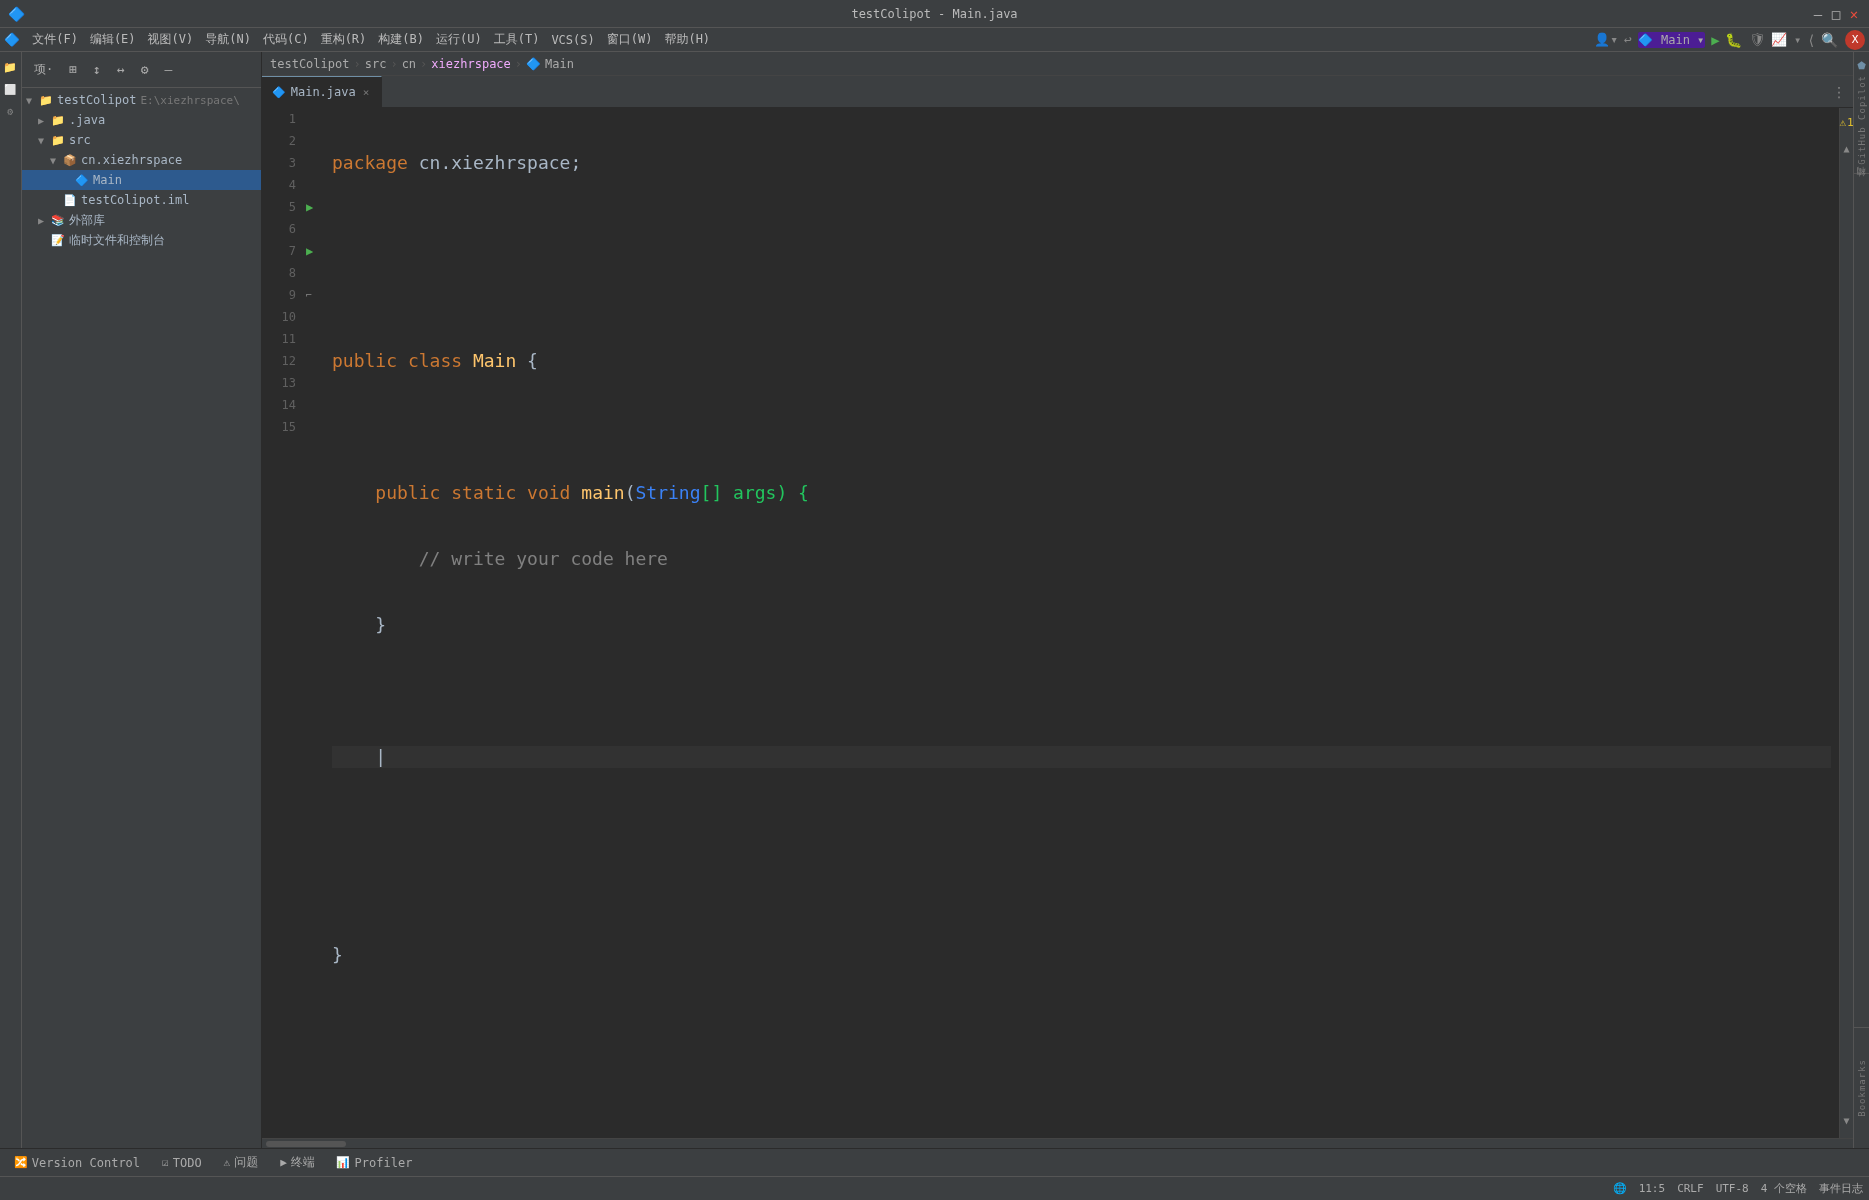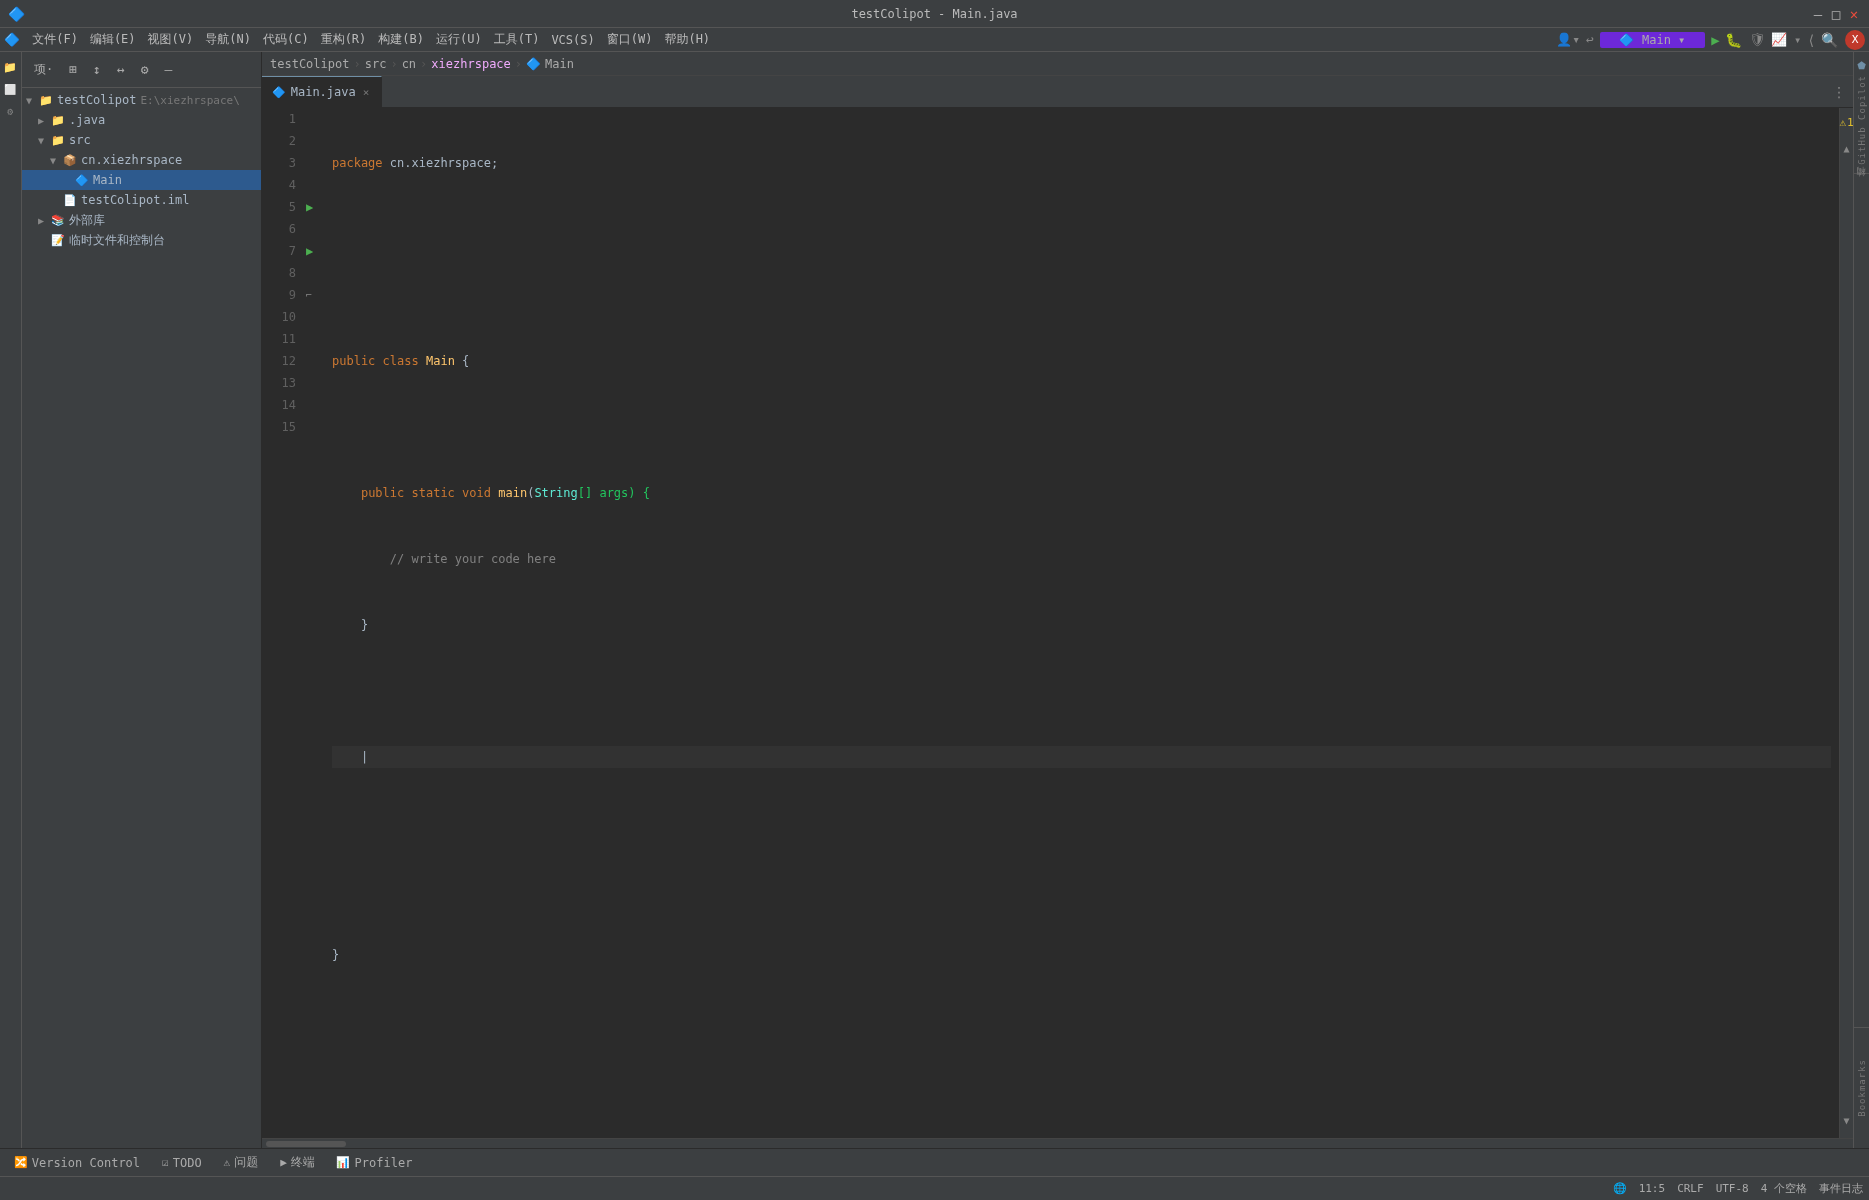--- a/index.html
+++ b/index.html
@@ -263,34 +263,34 @@
       font-size: 12px;
       cursor: pointer;
       left: 2px;
     }
     .code-content {
       flex: 1;
       padding: 0 8px;
       overflow: auto;
       color: #a9b7c6;
       white-space: pre;
-      font-size: 12px;
+      font-size: 18px;
       line-height: 22px;
     }
     .code-line {
       display: block;
       height: 22px;
       line-height: 22px;
     }
     .code-line.current-line {
       background: #323232;
     }
     
     .kw { color: #cc7832; }
-    .type { color: #5eead4; }
+    .type { color: #3b82f6; }
     .fn { color: #ffc66d; }
     .cmt { color: #808080; }
     .cls { color: #ffc66d; }
 
     
     .right-gutter {
       width: 14px;
       background: #3c3f41;
       border-left: 1px solid #444;
       display: flex;
@@ -422,21 +422,21 @@
   <span class="menu-item">构建(B)</span>
   <span class="menu-item">运行(U)</span>
   <span class="menu-item">工具(T)</span>
   <span class="menu-item">VCS(S)</span>
   <span class="menu-item">窗口(W)</span>
   <span class="menu-item">帮助(H)</span>
 
   <div style="margin-left:auto;display:flex;align-items:center;gap:6px;">
     <span style="color:#888;font-size:13px;">👤▾</span>
     <span style="color:#888;font-size:13px;">↩</span>
-    <span style="background:#6d28d9;padding:1px 20px;border-radius:2px;color:#aaa;font-size:12px;display:flex;align-items:center;gap:4px;">🔷 Main ▾</span>
+    <span style="background:#4c1d95;padding:1px 1px;border-radius:2px;color:#aaa;font-size:12px;display:flex;align-items:center;gap:4px;">🔷 Main ▾</span>
     <span style="color:#4caf50;font-size:14px;cursor:pointer;">▶</span>
     <span style="color:#6f8fa6;font-size:14px;cursor:pointer;">🐛</span>
     <span style="color:#888;font-size:13px;cursor:pointer;">🛡</span>
     <span style="color:#888;font-size:13px;cursor:pointer;">📈</span>
     <span style="color:#888;font-size:12px;">▾</span>
     <span style="color:#888;font-size:14px;">⟨</span>
     <span style="color:#888;font-size:14px;">🔍</span>
     <span style="width:20px;height:20px;background:#c0392b;border-radius:50%;display:flex;align-items:center;justify-content:center;color:white;font-size:11px;">X</span>
   </div>
 </div>

